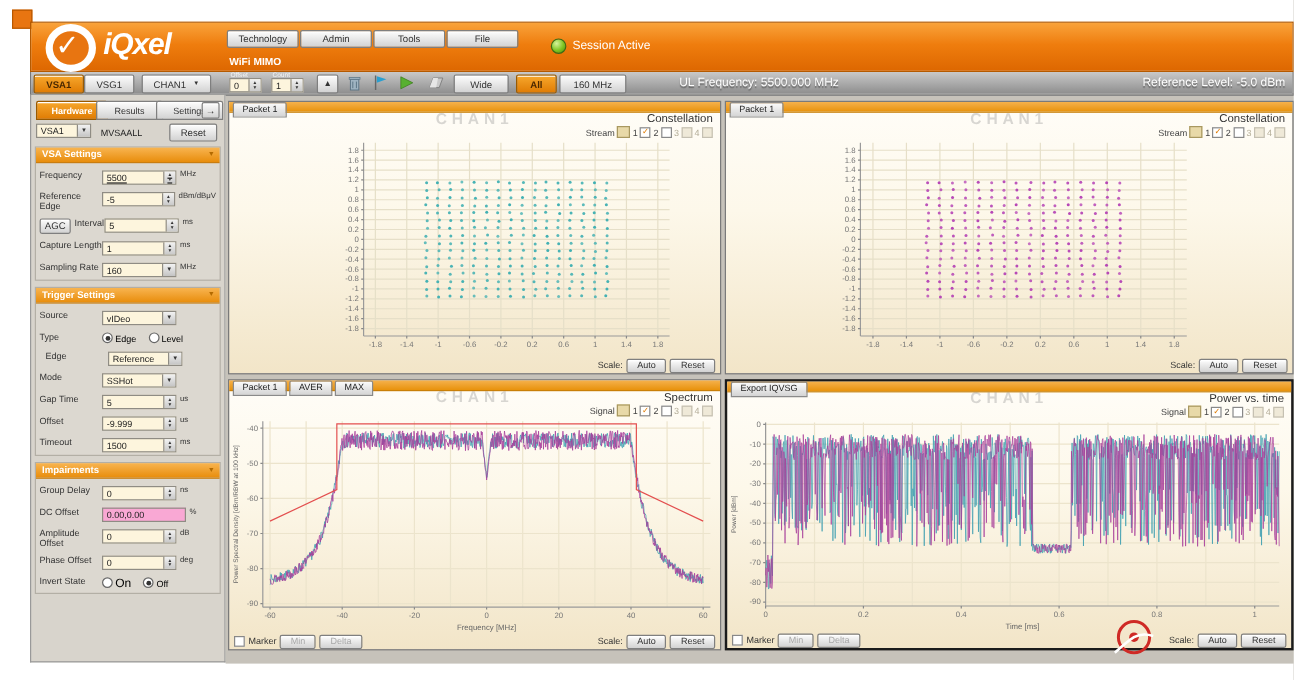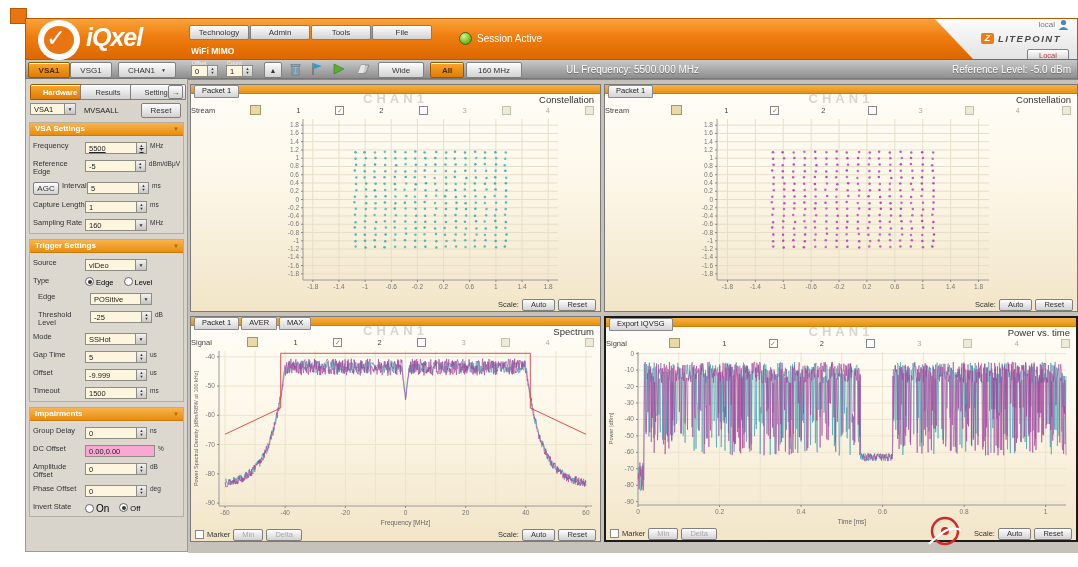--- a/index.html
+++ b/index.html
@@ -77,21 +77,21 @@
   .panel{position:absolute;border:1px solid #7a7a7a;display:flex;flex-direction:column;
          background:linear-gradient(180deg,#fffdf8 0%,#fdf8ea 40%,#f2e5c8 100%);box-sizing:border-box;}
   .panel.sel{border:2px solid #1b1b1b;}
   .pstrip{height:8px;background:linear-gradient(#f5b14c,#e8920c);border-bottom:1px solid #c97f08;flex:0 0 auto;}
   .ptabs{position:absolute;left:3px;top:0px;display:flex;}
   .ptab{height:11px;line-height:10px;font-size:7.5px;padding:0 7px;margin-right:2px;
         background:linear-gradient(#fbfbfb,#d4d4d4);border:1px solid #8a8a8a;border-radius:2px 2px 0 0;color:#222;}
   .pwm{position:absolute;left:0;right:0;top:6px;text-align:center;font-size:13px;font-weight:bold;
        letter-spacing:4px;color:rgba(125,125,125,.30);pointer-events:none;}
   .ptitlerow{height:11px;text-align:right;font-size:9.5px;color:#333;padding-right:6px;flex:0 0 auto;}
-  .plegend{height:10px;display:flex;justify-content:space-between;align-items:center;gap:2px;
+  .plegend{height:10px;display:flex;justify-content:flex-end;align-items:center;gap:2px;
            padding-right:6px;font-size:7.5px;color:#444;flex:0 0 auto;}
   .legico{display:inline-block;width:9px;height:8px;background:#e8d9a8;border:1px solid #a89860;}
   .pchart{flex:1 1 auto;position:relative;}
   .pchart svg{position:absolute;left:0;top:0;}
   .pbottom{height:13px;flex:0 0 auto;display:flex;align-items:center;padding:0 4px;font-size:7.5px;color:#333;gap:3px;}
   .pbottom .right{margin-left:auto;display:flex;align-items:center;gap:3px;}
   .sbtn{height:10px;padding:0 8px;font-size:7.5px;}
   
   .chip{left:10px;top:8px;width:15px;height:14px;background:#e87511;border:1px solid #b85800;}
   .efans{left:928px;top:514px;display:flex;align-items:center;gap:4px;color:#cf2a26;z-index:50;}
@@ -110,34 +110,20 @@
   </div>
   <span class="logo-text">iQxel</span>
   <div class="btn hmenu-btn" style="left:163px">Technology</div>
   <div class="btn hmenu-btn" style="left:224px">Admin</div>
   <div class="btn hmenu-btn" style="left:285px">Tools</div>
   <div class="btn hmenu-btn" style="left:346px">File</div>
   <div class="subtitle">WiFi MIMO</div>
   <div class="session">
     <span class="led"></span>
     <span>Session Active</span>
-  </div>
-  <div class="wedge">
-    <div class="local-user">
-      <span>local</span>
-      <svg width="11" height="11">
-        <circle cx="5.5" cy="3.5" r="2.6" fill="#4a85c8"></circle>
-          <path d="M0.5 11 Q5.5 5 10.5 11 Z" fill="#4a85c8"></path>
-      </svg>
-    </div>
-    <div class="brand">
-      <span class="brand-z">Z</span>
-      <span class="brand-name">LITEPOINT</span>
-    </div>
-    <div class="btn local-btn">Local</div>
   </div>
 </div>
 
 <div class="abs toolbar">
   <div class="btn orange tb-btn" style="left:2px;width:40px">VSA1</div>
   <div class="btn tb-btn" style="left:44px;width:40px">VSG1</div>
   <div class="btn tb-btn" style="left:92px;width:56px">
     <span>CHAN1</span>
       <span style="margin-left:6px;font-size:5px">▼</span>
   </div>
@@ -256,31 +242,23 @@
           </span>
         </div>
         <div class="srow">
           <span class="lbl">Type</span>
           <span style="font-size: 7.5px; margin-right: 10px;"><span class="radio sel"></span>Edge</span>
           <span style="font-size: 7.5px; margin-right: 10px;"><span class="radio"></span>Level</span>
         </div>
         <div class="srow">
           <span class="lbl" style="padding-left: 5px;">Edge</span>
           <span class="fbox" style="width: 62px;">
-            <span>POSitive</span>
+            <span>Reference</span>
             <span class="ddbtn">▼</span>
           </span>
-        </div>
-        <div class="srow">
-          <span class="lbl" style="padding-left: 5px;">Threshold Level</span>
-          <span class="fbox" style="width: 62px;">
-            <span>-25</span>
-            <span class="spinarr">▲<br>▼</span>
-          </span>
-          <span class="unit">dB</span>
         </div>
         <div class="srow">
           <span class="lbl">Mode</span>
           <span class="fbox" style="width: 62px;">
             <span>SSHot</span>
             <span class="ddbtn">▼</span>
           </span>
         </div>
         <div class="srow">
           <span class="lbl">Gap Time</span>

